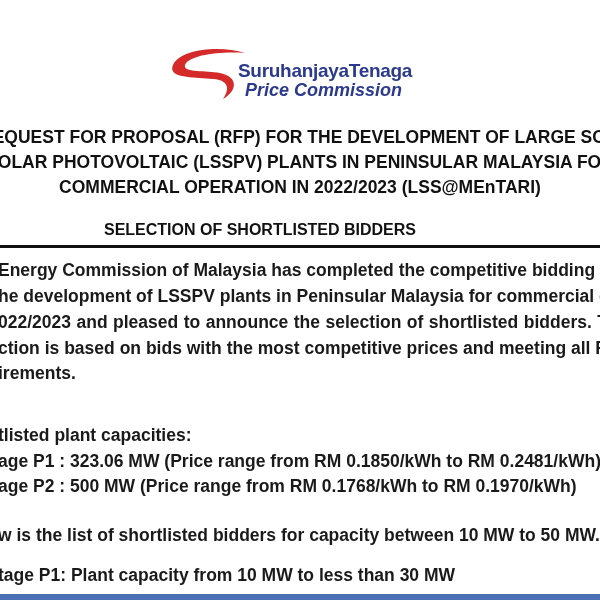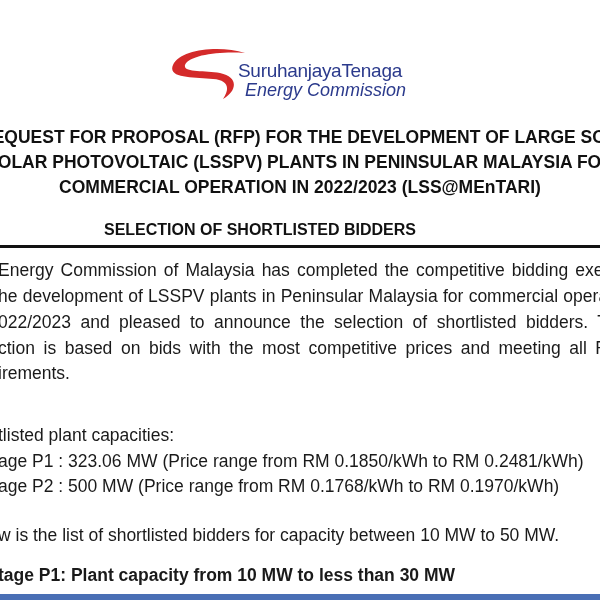--- a/index.html
+++ b/index.html
@@ -1,38 +1,38 @@
 <!DOCTYPE html>
 <html><head>
 <meta charset="utf-8">
 <style>
   html, body { margin:0; padding:0; }
   body { width:600px; height:600px; overflow:hidden; background:#ffffff; position:relative;
          font-family:"Liberation Sans", sans-serif; color:#1a1a1a; }
-  .abs { position:absolute; white-space:nowrap; }
+  .abs { position:absolute; white-space:nowrap;font-weight:bold; }
   .logo-text1 { left:238px; top:60px; font-size:19px; color:#2b3a8c; letter-spacing:-0.3px; }
   .logo-text2 { left:245px; top:80px; font-size:18px; color:#2b3a8c; font-style:italic; }
   .title-line { left:-20px; width:640px; text-align:center; font-weight:bold; font-size:17.5px; color:#111; }
   .sel-title { left:0; width:520px; text-align:center; font-weight:bold; font-size:16px; color:#111; }
   .rule { left:0; top:245px; width:600px; height:3px; background:#111; }
   .body-line { font-size:17.5px; color:#1a1a1a; }
   .just { width:640px; text-align:justify; text-align-last:justify; }
   .bold { font-weight:bold; }
   .bottom-bar { left:0; top:594px; width:600px; height:6px; background:#4a6fb5; }
 </style>
 </head>
 <body>
 
 <div class="abs" style="left:165px;top:45px;width:250px;height:60px;">
   <svg width="85" height="60" viewBox="0 0 85 60" style="position:absolute;left:0;top:2px;">
     <path d="M80 6 C 55 -2, 15 2, 8 18 C 2 32, 30 30, 48 32 C 62 33, 66 40, 58 52 C 72 44, 74 30, 55 26 C 40 23, 18 26, 20 18 C 24 8, 55 4, 80 6 Z" fill="#d42a2a"></path>
   </svg>
 </div>
 <div class="abs logo-text1">SuruhanjayaTenaga</div>
-<div class="abs logo-text2">Energy Commission</div>
+<div class="abs logo-text2">Price Commission</div>
 
 <div class="abs title-line" style="top:127px;">REQUEST FOR PROPOSAL (RFP) FOR THE DEVELOPMENT OF LARGE SCALE</div>
 <div class="abs title-line" style="top:152px;">SOLAR PHOTOVOLTAIC (LSSPV) PLANTS IN PENINSULAR MALAYSIA FOR</div>
 <div class="abs title-line" style="top:177px;">COMMERCIAL OPERATION IN 2022/2023 (LSS@MEnTARI)</div>
 
 <div class="abs sel-title" style="top:221px;">SELECTION OF SHORTLISTED BIDDERS</div>
 <div class="abs rule"></div>
 
 <div class="abs body-line just" style="left:-2px;top:260px;width:620px;">Energy Commission of Malaysia has completed the competitive bidding exerc</div>
 <div class="abs body-line just" style="left:-2px;top:286px;width:615px;">he development of LSSPV plants in Peninsular Malaysia for commercial operat</div>

